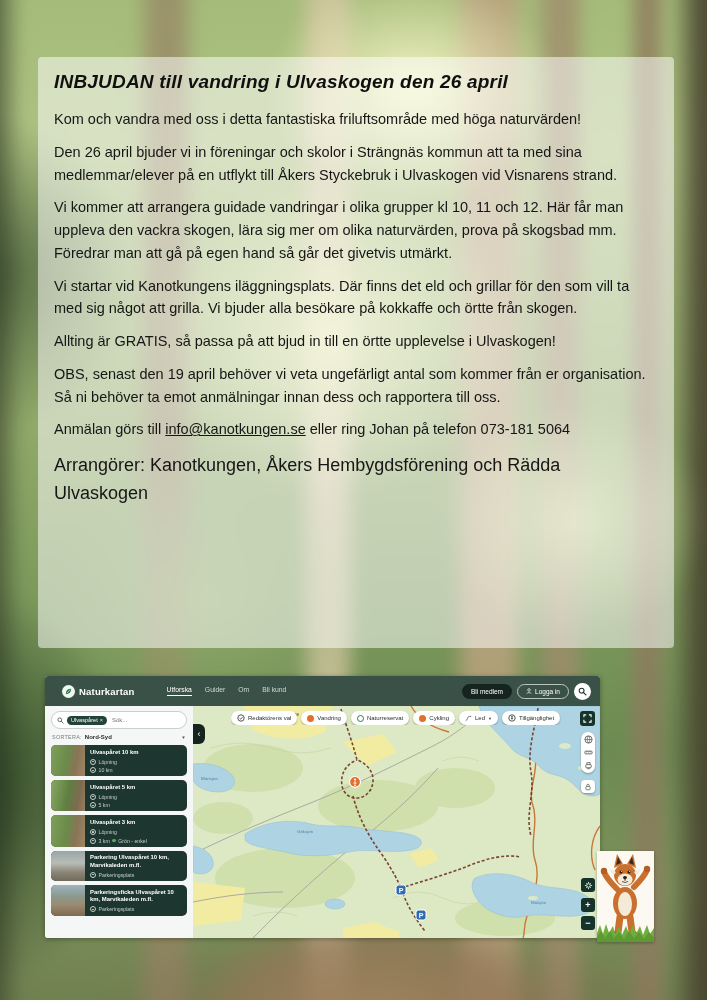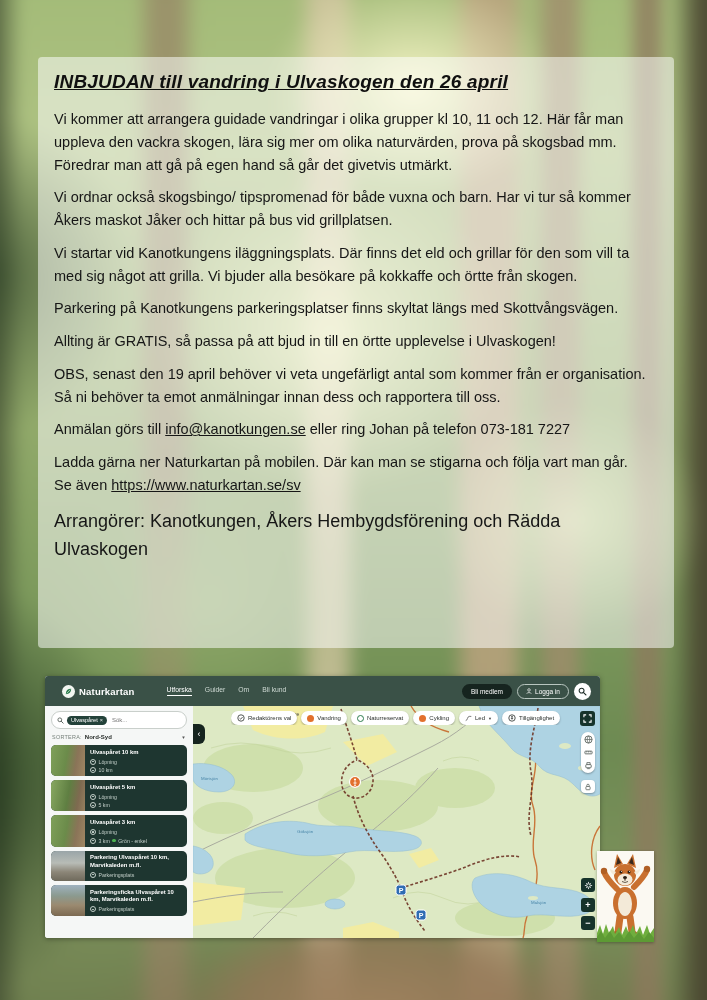--- a/index.html
+++ b/index.html
@@ -16,21 +16,21 @@
       radial-gradient(ellipse 260px 230px at 47% 34%, rgba(235,238,185,.8), rgba(235,238,185,0) 70%),
       radial-gradient(ellipse 190px 170px at 80% 52%, rgba(222,228,172,.7), rgba(222,228,172,0) 70%),
       radial-gradient(ellipse 230px 210px at 30% 60%, rgba(148,173,108,.75), rgba(148,173,108,0) 70%),
       linear-gradient(90deg, rgba(58,68,44,.92) 0%, rgba(58,68,44,0) 5%, transparent 20%, rgba(150,130,100,.7) 23%, rgba(150,130,100,.7) 26%, transparent 29%, transparent 42%, rgba(212,198,162,.8) 45%, rgba(212,198,162,.8) 48%, transparent 51%, transparent 63%, rgba(186,162,126,.85) 66%, rgba(186,162,126,.85) 71%, transparent 74%, rgba(160,140,108,.8) 77%, rgba(160,140,108,.8) 79.5%, transparent 82%, transparent 87%, rgba(142,122,94,.8) 89%, rgba(142,122,94,.8) 91%, transparent 93%, rgba(70,65,45,.85) 97%, rgba(70,65,45,.95) 100%),
       linear-gradient(180deg, #a3bb78 0%, #aec282 16%, #97ae6e 38%, #7e9b5d 58%, #6d8a52 74%, #7c905b 88%, #6f7f4f 100%);
   }
 
   
   .panel{position:absolute;left:38px;top:57px;width:636px;height:591px;box-sizing:border-box;
     background:rgba(255,255,255,.52);border-radius:4px;padding:12px 16px 10px;color:#161616;}
-  .panel h1{margin:2px 0 15px;font-size:19px;font-style:italic;font-weight:bold;letter-spacing:.2px;color:#101010;text-decoration:underline;}
+  .panel h1{margin:2px 0 15px;font-size:19px;font-style:italic;font-weight:bold;letter-spacing:.2px;color:#101010;}
   .panel p{margin:0 0 10px;font-size:14.5px;line-height:1.57;}
   .panel .small{font-size:18px;margin-top:2px;}
   .panel a{color:inherit;text-decoration:underline;}
 
   
   .app{position:absolute;left:45px;top:676px;width:555px;height:262px;border-radius:3px;overflow:hidden;
     box-shadow:0 1px 5px rgba(0,0,0,.35);background:#fff;}
   .app-header{height:30px;background:#3a5147;display:flex;align-items:center;padding:0 9px;box-sizing:border-box;}
   .logo{display:flex;align-items:center;gap:4px;padding-left:8px;}
   .logo-badge{width:13px;height:13px;border-radius:50%;background:#f2f6f1;display:flex;align-items:center;justify-content:center;}
@@ -84,30 +84,28 @@
   .mascot{position:absolute;left:597px;top:851px;width:57px;height:91px;background:#fbfaf6;box-shadow:0 1px 3px rgba(0,0,0,.3);}
 </style>
 </head>
 <body>
 
 <div class="page">
   <div class="bg"></div>
 
   <section class="panel">
     <h1>INBJUDAN till vandring i Ulvaskogen den 26 april</h1>
+    <p>Kom och vandra med oss i detta fantastiska friluftsområde med höga naturvärden!</p>
+    <p>Den 26 april bjuder vi in föreningar och skolor i Strängnäs kommun att ta med sina medlemmar/elever på en utflykt till Åkers Styckebruk i Ulvaskogen vid Visnarens strand.</p>
     <p><span>Vi kommer att arrangera guidade vandringar i olika grupper kl 10, 11 och 12. Här får man uppleva den vackra skogen, lära sig mer om olika naturvärden, prova på skogsbad mm. Föredrar man att gå på egen hand så går det givetvis utmärkt.</span><br>
       </p>
-    <p>Vi ordnar också skogsbingo/ tipspromenad för både vuxna och barn. Har vi tur så kommer Åkers maskot Jåker och hittar på bus vid grillplatsen.</p>
     <p>Vi startar vid Kanotkungens iläggningsplats. Där finns det eld och grillar för den som vill ta med sig något att grilla. Vi bjuder alla besökare på kokkaffe och örtte från skogen.</p>
-    <p>Parkering på Kanotkungens parkeringsplatser finns skyltat längs med Skottvångsvägen.</p>
     <p>Allting är GRATIS, så passa på att bjud in till en örtte upplevelse i Ulvaskogen!</p>
     <p>OBS, senast den 19 april behöver vi veta ungefärligt antal som kommer från er organisation. Så ni behöver ta emot anmälningar innan dess och rapportera till oss.</p>
-    <p><span>Anmälan görs till </span><a href="#">info@kanotkungen.se</a><span> eller ring Johan på telefon 073-181 7227</span></p>
-    <p><span>Ladda gärna ner Naturkartan på mobilen. Där kan man se stigarna och följa vart man går.</span><br>
-      <span>Se även </span><a href="#">https://www.naturkartan.se/sv</a></p>
+    <p><span>Anmälan görs till </span><a href="#">info@kanotkungen.se</a><span> eller ring Johan på telefon 073-181 5064</span></p>
     <p class="small">Arrangörer:  Kanotkungen, Åkers Hembygdsförening och Rädda Ulvaskogen</p>
   </section>
 
   <div class="app">
     <div class="app-header">
       <div class="logo">
         <span class="logo-badge">
           <svg width="9" height="9" viewBox="0 0 10 10">
               <path d="M2 8 C2 4 4 2 8 2 C8 6 6 8 2 8 Z" fill="#2e7d4f"></path>
               <path d="M3 7 L7 3" stroke="#dff0e2" stroke-width=".7"></path>

